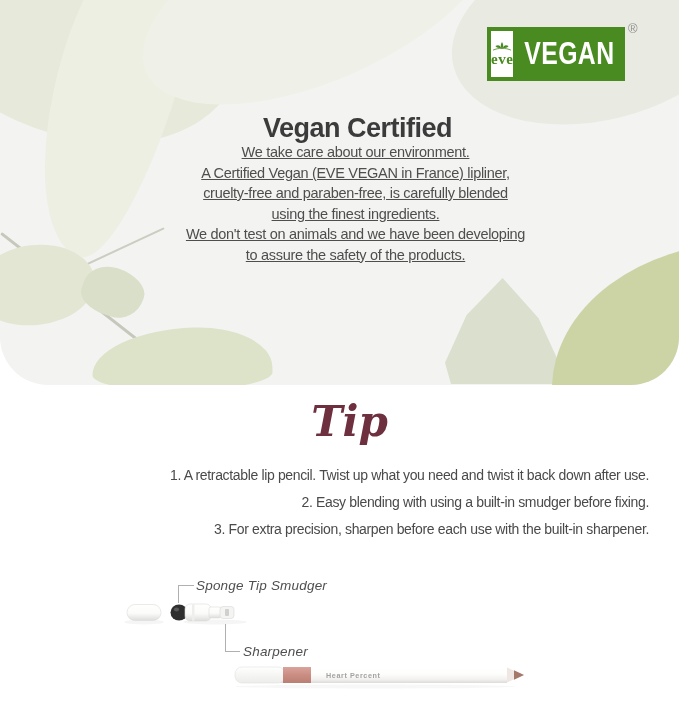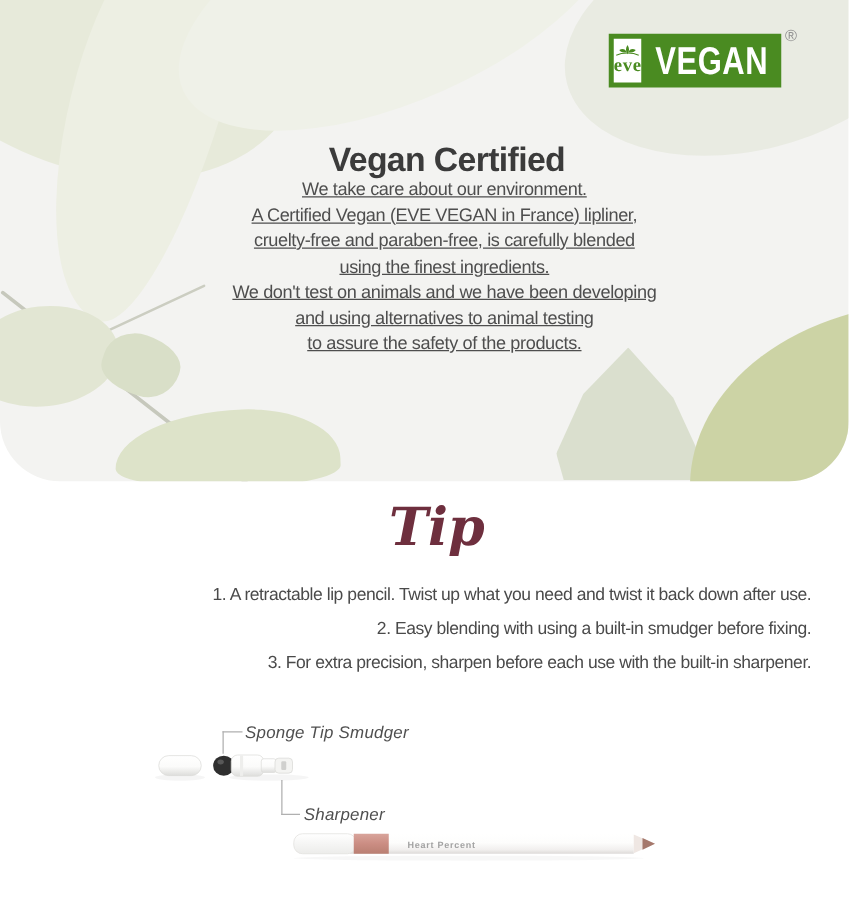--- a/index.html
+++ b/index.html
@@ -30,21 +30,21 @@
   .leaf-ml-2{left:82px;top:268px;width:62px;height:48px;background:#d9dfc8;
     border-radius:50% 60% 45% 55% / 55% 45% 60% 40%;transform:rotate(18deg);}
   .leaf-bc{left:92px;top:328px;width:180px;height:62px;background:#dde3c9;
     border-radius:60% 45% 40% 55% / 75% 70% 25% 30%;transform:rotate(-2deg);}
   .leaf-br-gray{left:445px;top:278px;width:120px;height:106px;background:#dadfce;
     clip-path:polygon(48% 0%, 78% 38%, 100% 92%, 95% 100%, 5% 100%, 0% 80%, 18% 35%);}
   .leaf-br-olive{left:552px;top:242px;width:230px;height:210px;background:#ccd3a5;
     border-radius:85% 0 0 12% / 70% 0 0 10%;}
   
   .logo{position:absolute;left:487px;top:27px;display:flex;align-items:flex-start;}
-  .logo-box{display:flex;background:#4a8b21;padding:4px;height:43px;box-sizing:border-box;width:138px;}
+  .logo-box{display:flex;background:#4a8b21;padding:4px;height:54px;box-sizing:border-box;width:138px;}
   .logo-eve{background:#ffffff;width:38px;display:flex;flex-direction:column;align-items:center;
     justify-content:center;line-height:1;}
   .logo-eve .eve-text{color:#4a8b21;font-family:"Liberation Serif",serif;font-weight:bold;
     font-size:15px;letter-spacing:0.5px;margin-top:1px;}
   .logo-vegan{flex:1;display:flex;align-items:center;justify-content:center;color:#ffffff;
     font-weight:bold;font-size:31px;transform:scaleX(0.8);letter-spacing:0.5px;}
   .logo-r{color:#8f8f8f;font-size:13px;margin-left:3px;margin-top:-6px;}
   
   .hero-heading{position:absolute;left:0;right:0;top:95px;padding-left:36px;text-align:center;
     font-size:27px;font-weight:bold;color:#3b3b3b;letter-spacing:-0.5px;}
@@ -104,21 +104,20 @@
     </div>
 
     <h1 class="hero-heading">Vegan Certified</h1>
 
     <div class="hero-paragraph">
       <div>We take care about our environment.</div>
       <div>A Certified Vegan (EVE VEGAN in France) lipliner,</div>
       <div>cruelty-free and paraben-free, is carefully blended</div>
       <div>using the finest ingredients.</div>
       <div>We don't test on animals and we have been developing</div>
-      <div>and using alternatives to animal testing</div>
       <div>to assure the safety of the products.</div>
     </div>
   </section>
 
   <div class="tip-heading">Tip</div>
 
   <div class="tips-list">
     <div class="tip-item">1. A retractable lip pencil. Twist up what you need and twist it back down after use.</div>
     <div class="tip-item">2. Easy blending with using a built-in smudger before fixing.</div>
     <div class="tip-item">3. For extra precision, sharpen before each use with the built-in sharpener.</div>

